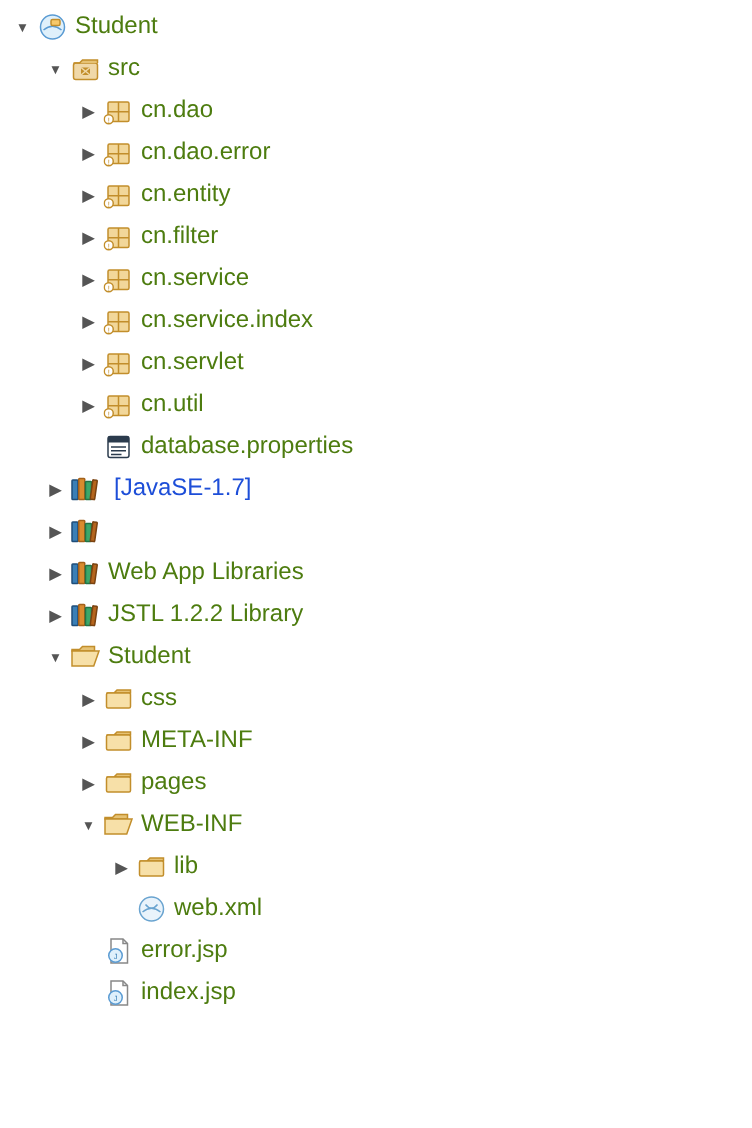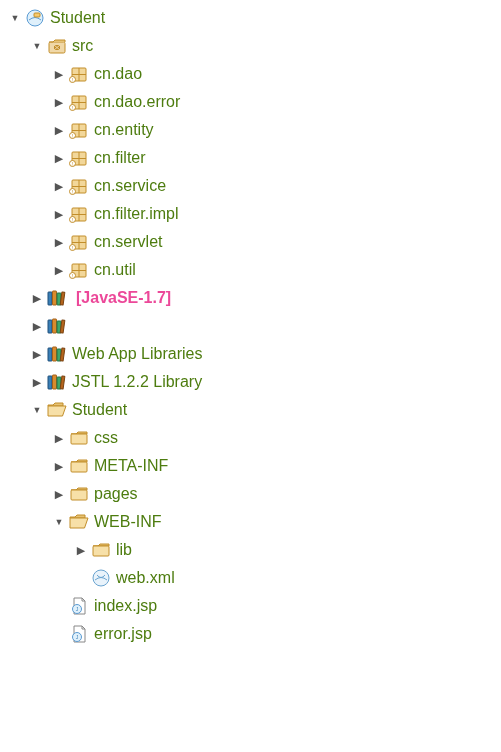--- a/index.html
+++ b/index.html
@@ -32,23 +32,22 @@
     height: 22px;
     display: inline-flex;
     align-items: center;
     justify-content: center;
     margin-right: 4px;
   }
   .tree-row .label {
     color: #4d7c0f;
   }
   .tree-row .suffix {
-    color: #ec4899;
+    color: #1d4ed8;
     margin-left: 4px;
-    font-weight: bold;
   }
   .indent-0 { padding-left: 4px; }
   .indent-1 { padding-left: 26px; }
   .indent-2 { padding-left: 48px; }
   .indent-3 { padding-left: 70px; }
   svg { display: block; }
 </style>
 </head>
 <body>
 
@@ -153,21 +152,21 @@
     <span class="toggle">▶</span>
     <span class="icon">
         <svg width="20" height="20" viewBox="0 0 20 20">
       <rect x="3" y="4" width="14" height="13" rx="1" fill="#f2d79a" stroke="#c28e2b"></rect>
       <line x1="10" y1="4" x2="10" y2="17" stroke="#c28e2b"></line>
       <line x1="3" y1="10.5" x2="17" y2="10.5" stroke="#c28e2b"></line>
       <circle cx="3.5" cy="15.5" r="3" fill="#fff" stroke="#c28e2b" stroke-width="1"></circle>
       <text x="3.5" y="18" font-size="5" text-anchor="middle" fill="#c28e2b">!</text>
     </svg>
       </span>
-    <span class="label">cn.filter.impl</span>
+    <span class="label">cn.service.index</span>
 
   </div>
     <div class="tree-row indent-2">
     <span class="toggle">▶</span>
     <span class="icon">
         <svg width="20" height="20" viewBox="0 0 20 20">
       <rect x="3" y="4" width="14" height="13" rx="1" fill="#f2d79a" stroke="#c28e2b"></rect>
       <line x1="10" y1="4" x2="10" y2="17" stroke="#c28e2b"></line>
       <line x1="3" y1="10.5" x2="17" y2="10.5" stroke="#c28e2b"></line>
       <circle cx="3.5" cy="15.5" r="3" fill="#fff" stroke="#c28e2b" stroke-width="1"></circle>
@@ -182,20 +181,34 @@
     <span class="icon">
         <svg width="20" height="20" viewBox="0 0 20 20">
       <rect x="3" y="4" width="14" height="13" rx="1" fill="#f2d79a" stroke="#c28e2b"></rect>
       <line x1="10" y1="4" x2="10" y2="17" stroke="#c28e2b"></line>
       <line x1="3" y1="10.5" x2="17" y2="10.5" stroke="#c28e2b"></line>
       <circle cx="3.5" cy="15.5" r="3" fill="#fff" stroke="#c28e2b" stroke-width="1"></circle>
       <text x="3.5" y="18" font-size="5" text-anchor="middle" fill="#c28e2b">!</text>
     </svg>
       </span>
     <span class="label">cn.util</span>
+
+  </div>
+    <div class="tree-row indent-2">
+    <span class="toggle"></span>
+    <span class="icon">
+        <svg width="20" height="20" viewBox="0 0 20 20">
+      <rect x="3" y="3" width="14" height="14" rx="1.5" fill="#fff" stroke="#2b3b4d"></rect>
+      <rect x="3" y="3" width="14" height="4" fill="#2b3b4d"></rect>
+      <line x1="5" y1="10" x2="15" y2="10" stroke="#2b3b4d"></line>
+      <line x1="5" y1="12.5" x2="15" y2="12.5" stroke="#2b3b4d"></line>
+      <line x1="5" y1="15" x2="12" y2="15" stroke="#2b3b4d"></line>
+    </svg>
+      </span>
+    <span class="label">database.properties</span>
 
   </div>
     <div class="tree-row indent-1">
     <span class="toggle">▶</span>
     <span class="icon">
         <svg width="22" height="20" viewBox="0 0 22 20">
       <rect x="2" y="4" width="4" height="13" fill="#3a7fb6" stroke="#1f4e79" rx="0.5"></rect>
       <rect x="6.5" y="3" width="4" height="14" fill="#d98b2e" stroke="#a3611a" rx="0.5"></rect>
       <rect x="11" y="5" width="4" height="12" fill="#3ca76a" stroke="#237346" rx="0.5"></rect>
       <rect x="15" y="4" width="3" height="13" fill="#b5651d" stroke="#7a4311" transform="rotate(8 16.5 10.5)" rx="0.5"></rect>
@@ -322,29 +335,29 @@
     <div class="tree-row indent-2">
     <span class="toggle"></span>
     <span class="icon">
         <svg width="20" height="20" viewBox="0 0 20 20">
       <path d="M5 2 L13 2 L16 5 L16 18 L5 18 Z" fill="#fff" stroke="#888"></path>
       <path d="M13 2 L13 5 L16 5" fill="none" stroke="#888"></path>
       <circle cx="8" cy="13" r="4.5" fill="#dff0fb" stroke="#5a9bd3"></circle>
       <text x="8" y="15" font-size="5" text-anchor="middle" fill="#3a7fb6">J</text>
     </svg>
       </span>
-    <span class="label">index.jsp</span>
+    <span class="label">error.jsp</span>
 
   </div>
     <div class="tree-row indent-2">
     <span class="toggle"></span>
     <span class="icon">
         <svg width="20" height="20" viewBox="0 0 20 20">
       <path d="M5 2 L13 2 L16 5 L16 18 L5 18 Z" fill="#fff" stroke="#888"></path>
       <path d="M13 2 L13 5 L16 5" fill="none" stroke="#888"></path>
       <circle cx="8" cy="13" r="4.5" fill="#dff0fb" stroke="#5a9bd3"></circle>
       <text x="8" y="15" font-size="5" text-anchor="middle" fill="#3a7fb6">J</text>
     </svg>
       </span>
-    <span class="label">error.jsp</span>
+    <span class="label">index.jsp</span>
 
   </div>
   </div>
 
 </body></html>

